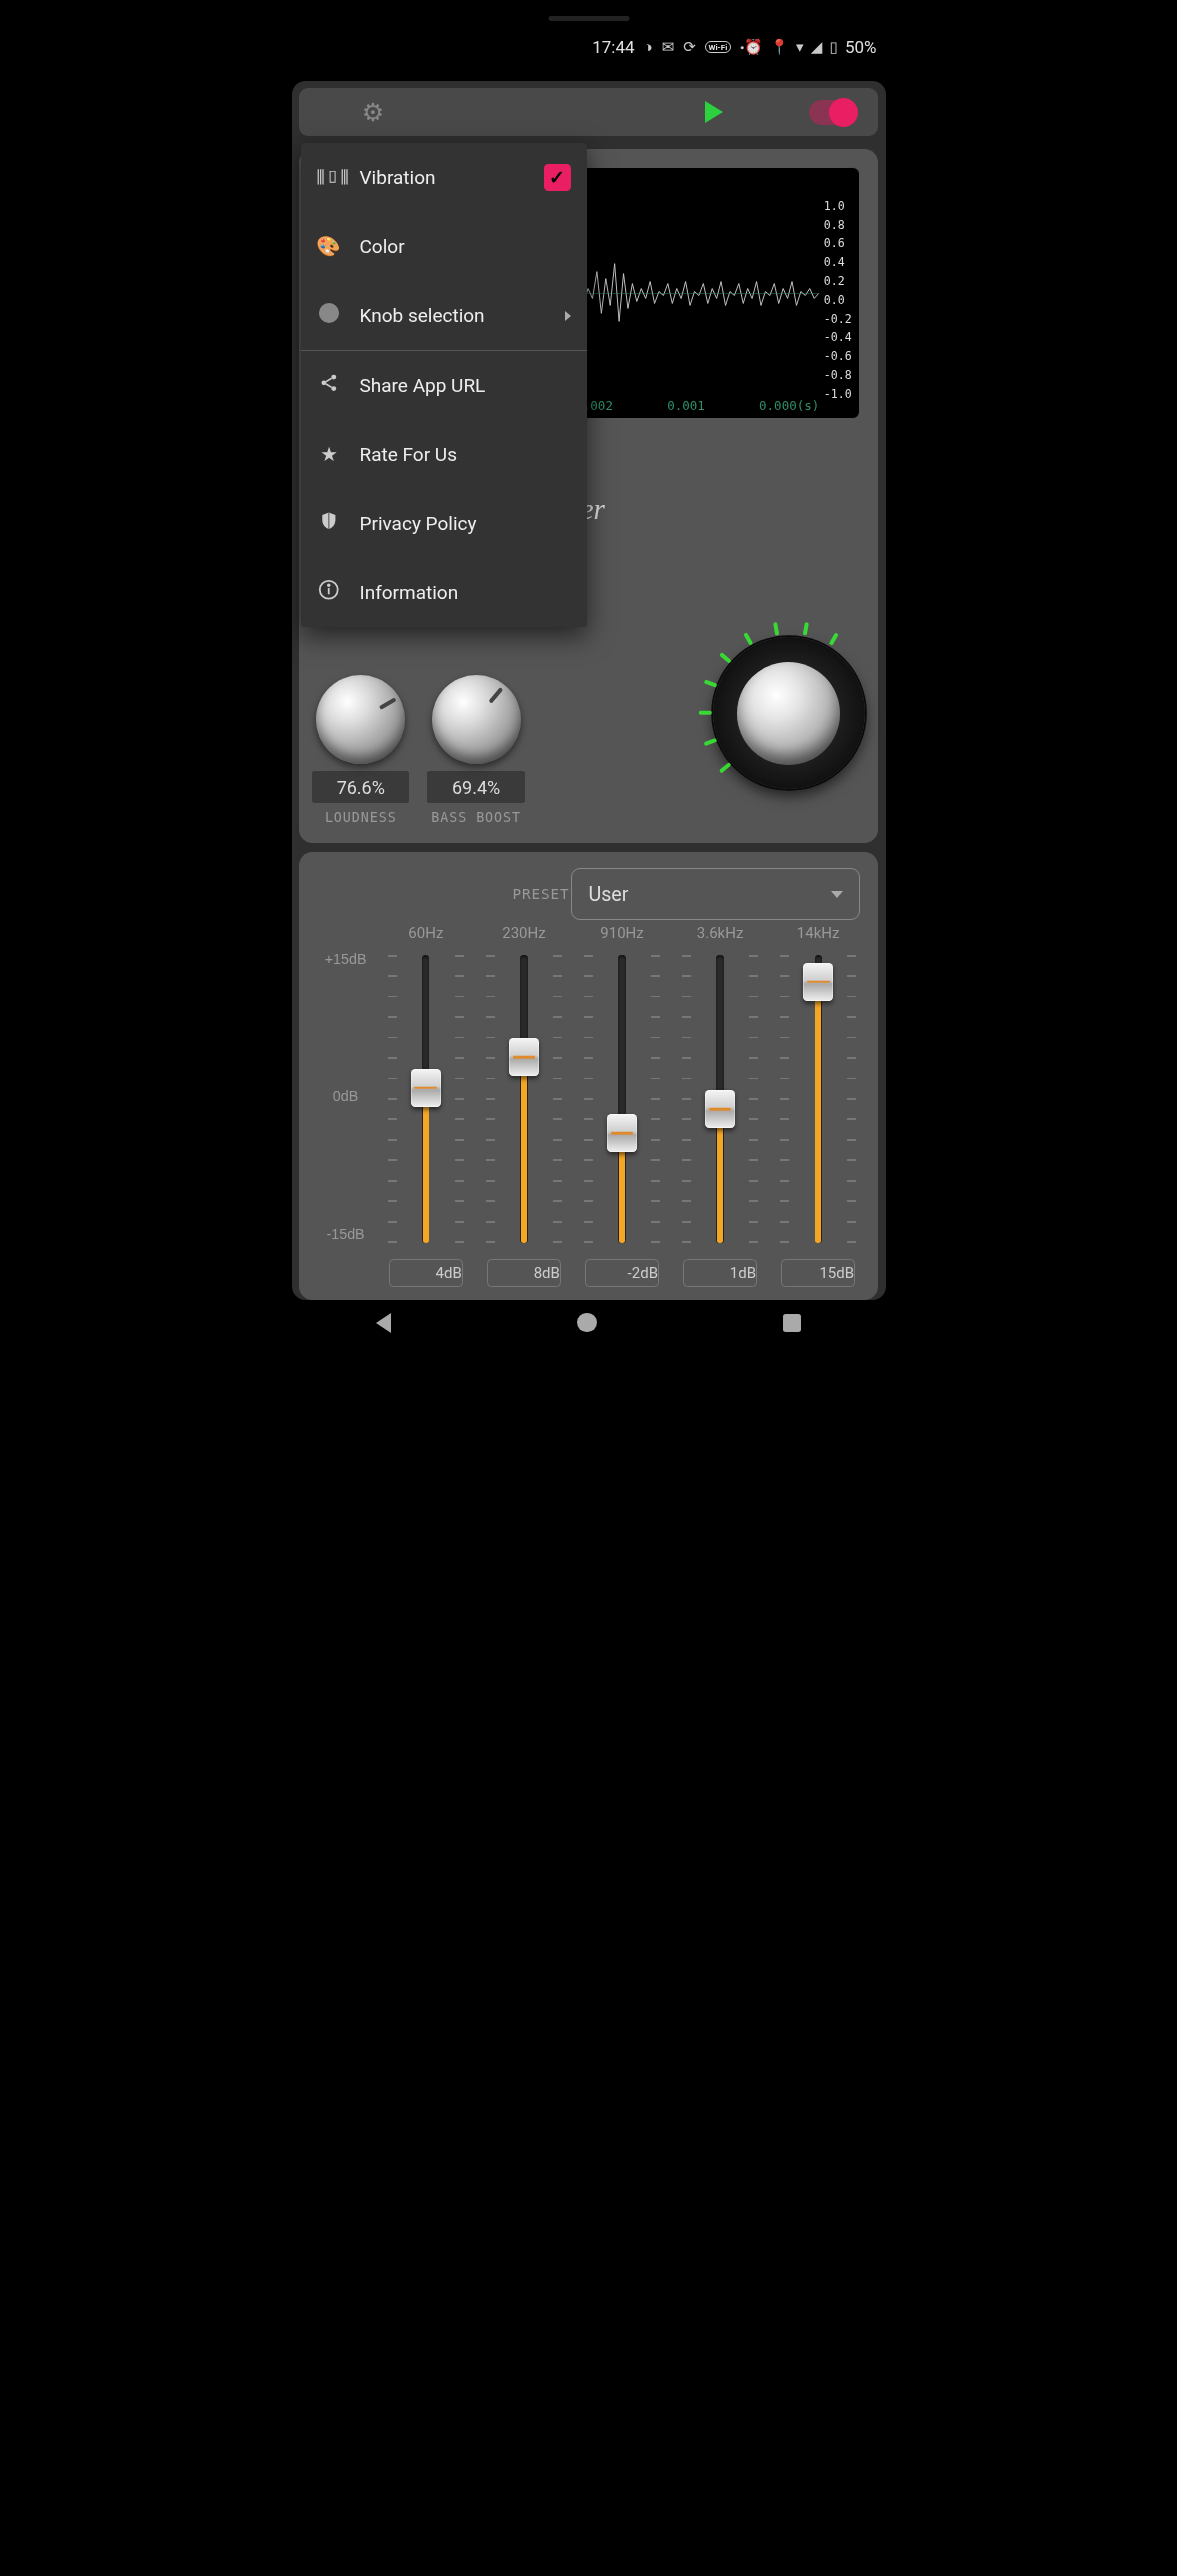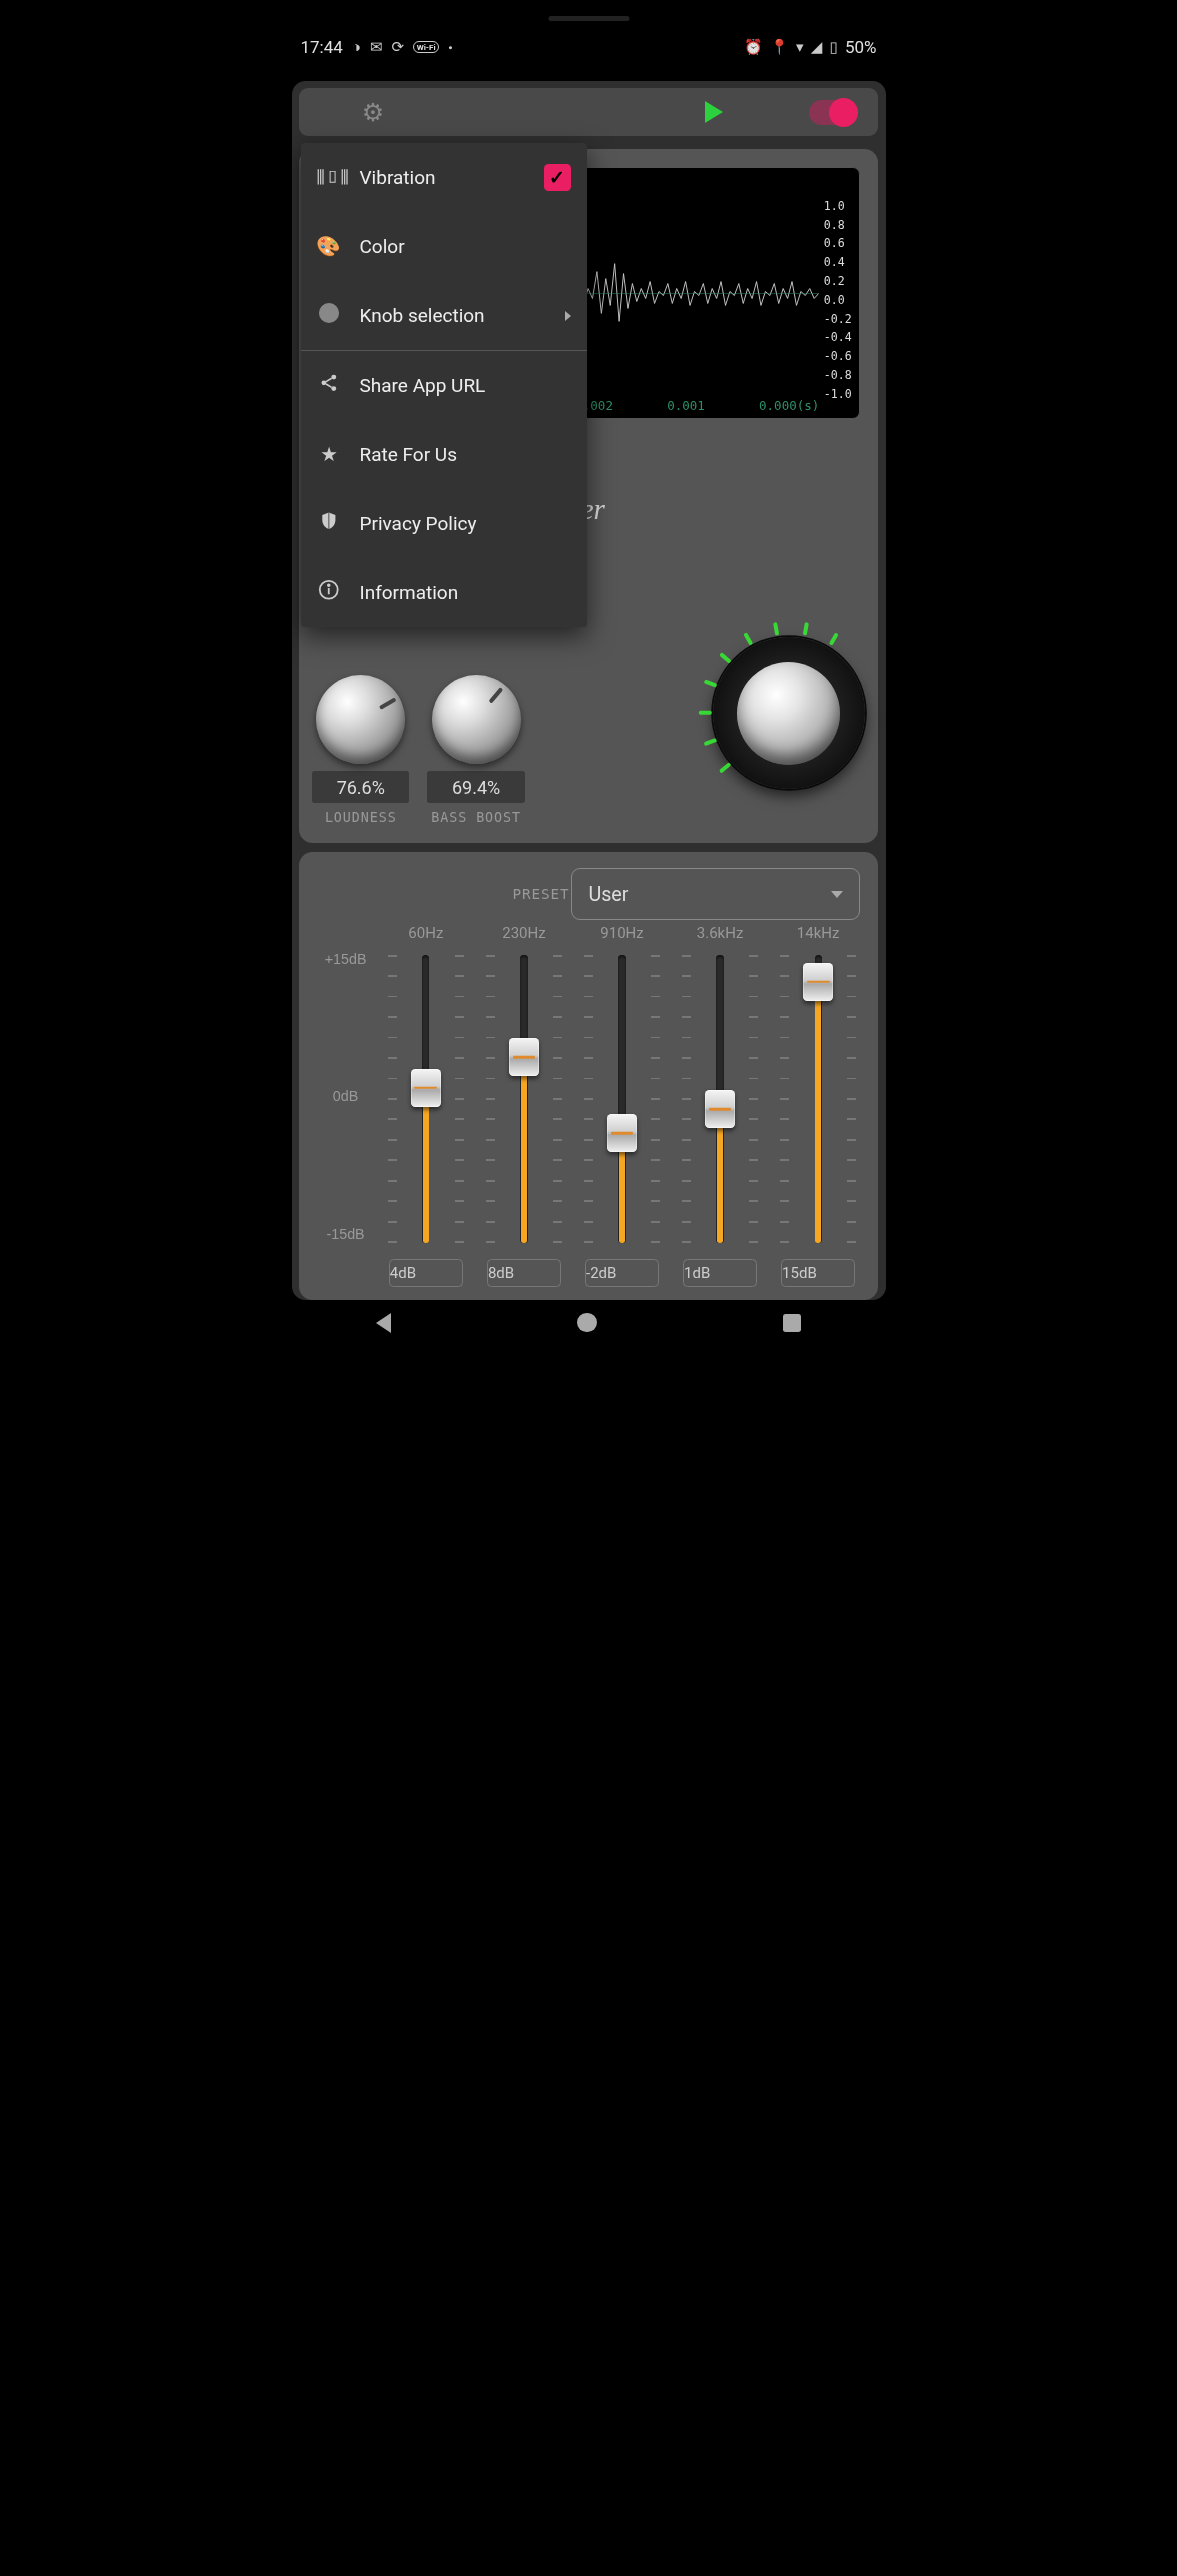--- a/index.html
+++ b/index.html
@@ -36,25 +36,24 @@
     right: 18px;
     bottom: 27px;
     background: #000;
     border-radius: 22.4px;
     overflow: hidden;
   }
   .status-bar {
     height: 40px;
     display: flex;
     align-items: center;
-    justify-content: space-between;
+    justify-content: flex-end;
     padding: 0 18px;
     color: #e0e0e0;
     font-size: 17px;
-    gap: 20px;
   }
   .status-left { display: flex; align-items: center; gap: 9px; }
   .status-right { display: flex; align-items: center; gap: 7.2px; }
   .status-icon { font-size: 15px; opacity: 0.9; }
   .wifi-box {
     border: 1.3px solid #ccc;
     border-radius: 6px;
     font-size: 8px;
     padding: 0.9px 2.7px;
     font-weight: bold;
@@ -387,21 +386,21 @@
     background:#e08a2e;
     border-radius:0.9px;
     transform:translateY(-50%);
   }
   .eq-val {
     border: 0.9px solid #777;
     border-radius: 4.5px;
     padding: 3.6px 0;
     width: 72px;
     margin-top: 9px;
-    text-align: left;
+    text-align: right;
     color: #ccc;
     font-size: 15px;
   }
 
   
   .dropdown-menu {
     position: absolute;
     top: 116px;
     left: 18px;
     width: 286px;

